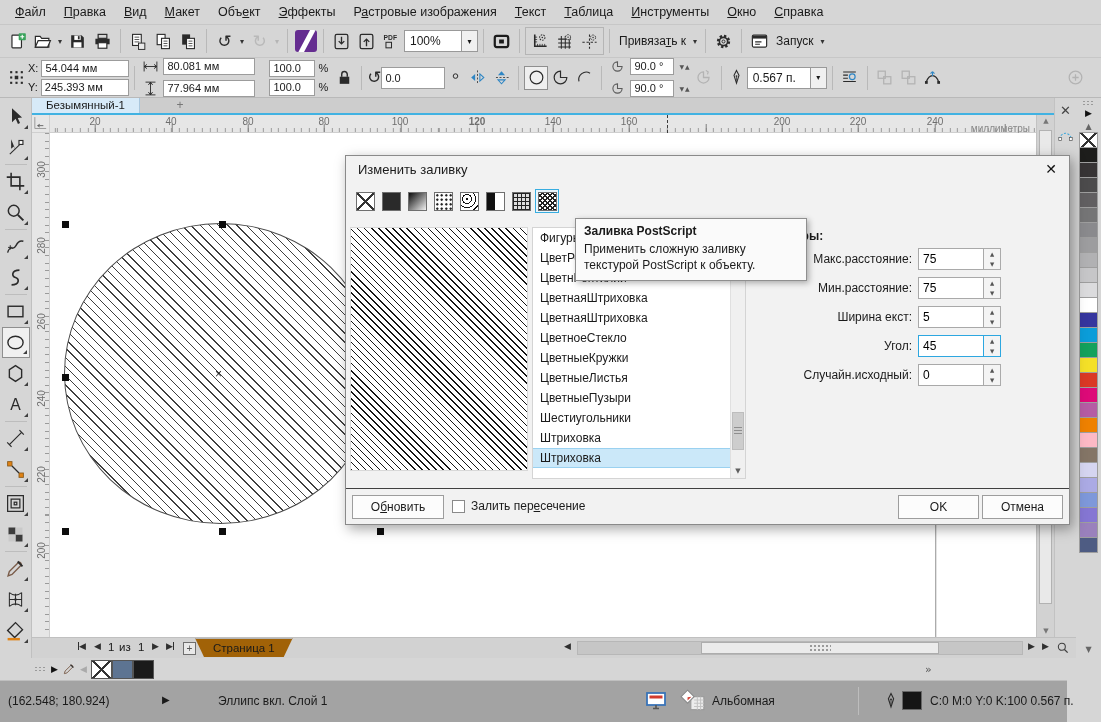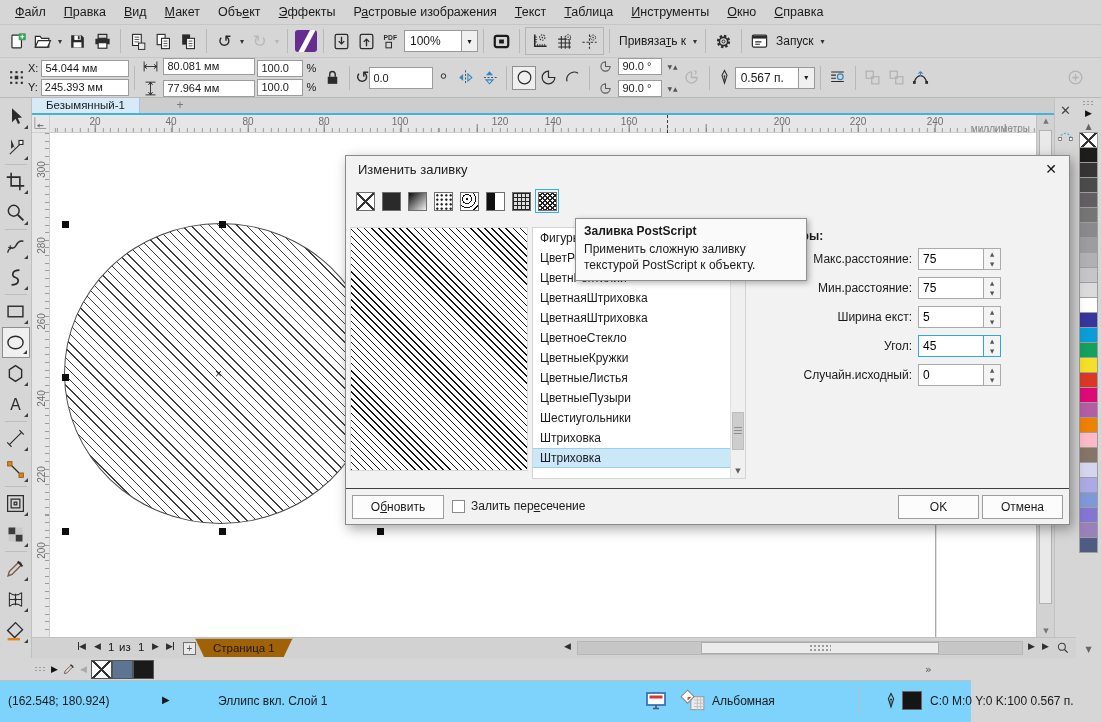--- a/index.html
+++ b/index.html
@@ -102,21 +102,21 @@
   #pagenav svg{width:14px;height:14px}
 
   
   #docpalette{position:absolute;left:32px;top:658px;width:1044px;height:22px;background:#d6d6d6;display:flex;align-items:center;gap:4px;padding-left:2px}
   #docpalette svg{width:14px;height:14px}
   .dswatch{width:21px;height:19px;border:1px solid #555;flex:none}
   .dswatch.none{background:linear-gradient(45deg,transparent 45%,#333 45% 53%,transparent 53%),linear-gradient(-45deg,transparent 45%,#333 45% 53%,transparent 53%),#fff}
   .dp-more{position:absolute;left:893px;color:#555;font-size:11px}
 
   
-  #statusbar{position:absolute;left:0;top:680px;width:971px;height:42px;background:#7dd3fc;border-top:1px solid #bfbfbf}
+  #statusbar{position:absolute;left:0;top:680px;width:1067px;height:42px;background:#a3a3a3;border-top:1px solid #bfbfbf}
   #statusbar .txt{position:absolute;top:13px;font-size:12px;white-space:nowrap}
   #statusbar svg{position:absolute}
 
   
   #dialog{position:absolute;left:345px;top:155px;width:725px;height:370px;background:#f2f2f2;border:1px solid #8a8a8a;box-shadow:3px 4px 12px rgba(0,0,0,.35);z-index:20}
   .d-title{position:absolute;left:12px;top:0;height:28px;line-height:28px;font-size:13px}
   .d-close{position:absolute;right:12px;top:5px;font-size:14px;font-weight:bold;color:#111}
   .d-icons{position:absolute;left:7px;top:31px;height:28px;display:flex;align-items:center}
   .ft-wrap{width:24px;height:24px;margin-right:2px;display:flex;align-items:center;justify-content:center;border:1px solid transparent}
   .ft-wrap.selected{border-color:#38ade0;background:#eaf6fd}
@@ -360,21 +360,21 @@
           <svg viewBox="0 0 24 24">
             <g transform="rotate(90 12 12)">
               <path d="M3 12 h18 M3 12 l4 -3 M3 12 l4 3 M21 12 l-4 -3 M21 12 l-4 3" stroke="#2b2b2b" stroke-width="1.3" fill="none"></path>
               <path d="M3 5 v14 M21 5 v14" stroke="#2b2b2b" stroke-width="1.3"></path>
             </g>
           </svg>
         </span>
         <span class="pfield" style="width:92px">77.964 мм</span>
       </span>
   </span>
-  <span class="pcol" style="margin-left:2px">
+  <span class="pcol" style="margin-left:14px">
     <span class="prow">
         <span class="pfield" style="width:46px">100.0</span>
         <span class="plbl">%</span>
       </span>
     <span class="prow">
         <span class="pfield" style="width:46px">100.0</span>
         <span class="plbl">%</span>
       </span>
   </span>
   <span class="pbtn" style="margin-left:4px">
@@ -629,21 +629,21 @@
 <div id="hruler">
   <div class="hminor"></div>
   <div class="hmajor"></div>
   <div class="hguide"></div>
   <span class="runit">миллиметры</span>
 <span class="hnum" style="left: 45px;">20</span>
     <span class="hnum" style="left: 121px;">40</span>
     <span class="hnum" style="left: 198px;">80</span>
     <span class="hnum" style="left: 274px;">80</span>
     <span class="hnum" style="left: 350px;">100</span>
-    <span class="hnum" style="left: 450px;">120</span>
+    <span class="hnum" style="left: 427px; font-weight: bold;">120</span>
     <span class="hnum" style="left: 503px;">140</span>
     <span class="hnum" style="left: 579px;">160</span>
     <span class="hnum" style="left: 656px; margin-top: 18px;">180</span>
     <span class="hnum" style="left: 732px;">200</span>
     <span class="hnum" style="left: 808px;">220</span>
     <span class="hnum" style="left: 885px;">240</span>
   </div>
 <div id="vruler">
   <div class="vminor"></div>
 <span class="vnum" style="top: 31px;">300</span>

